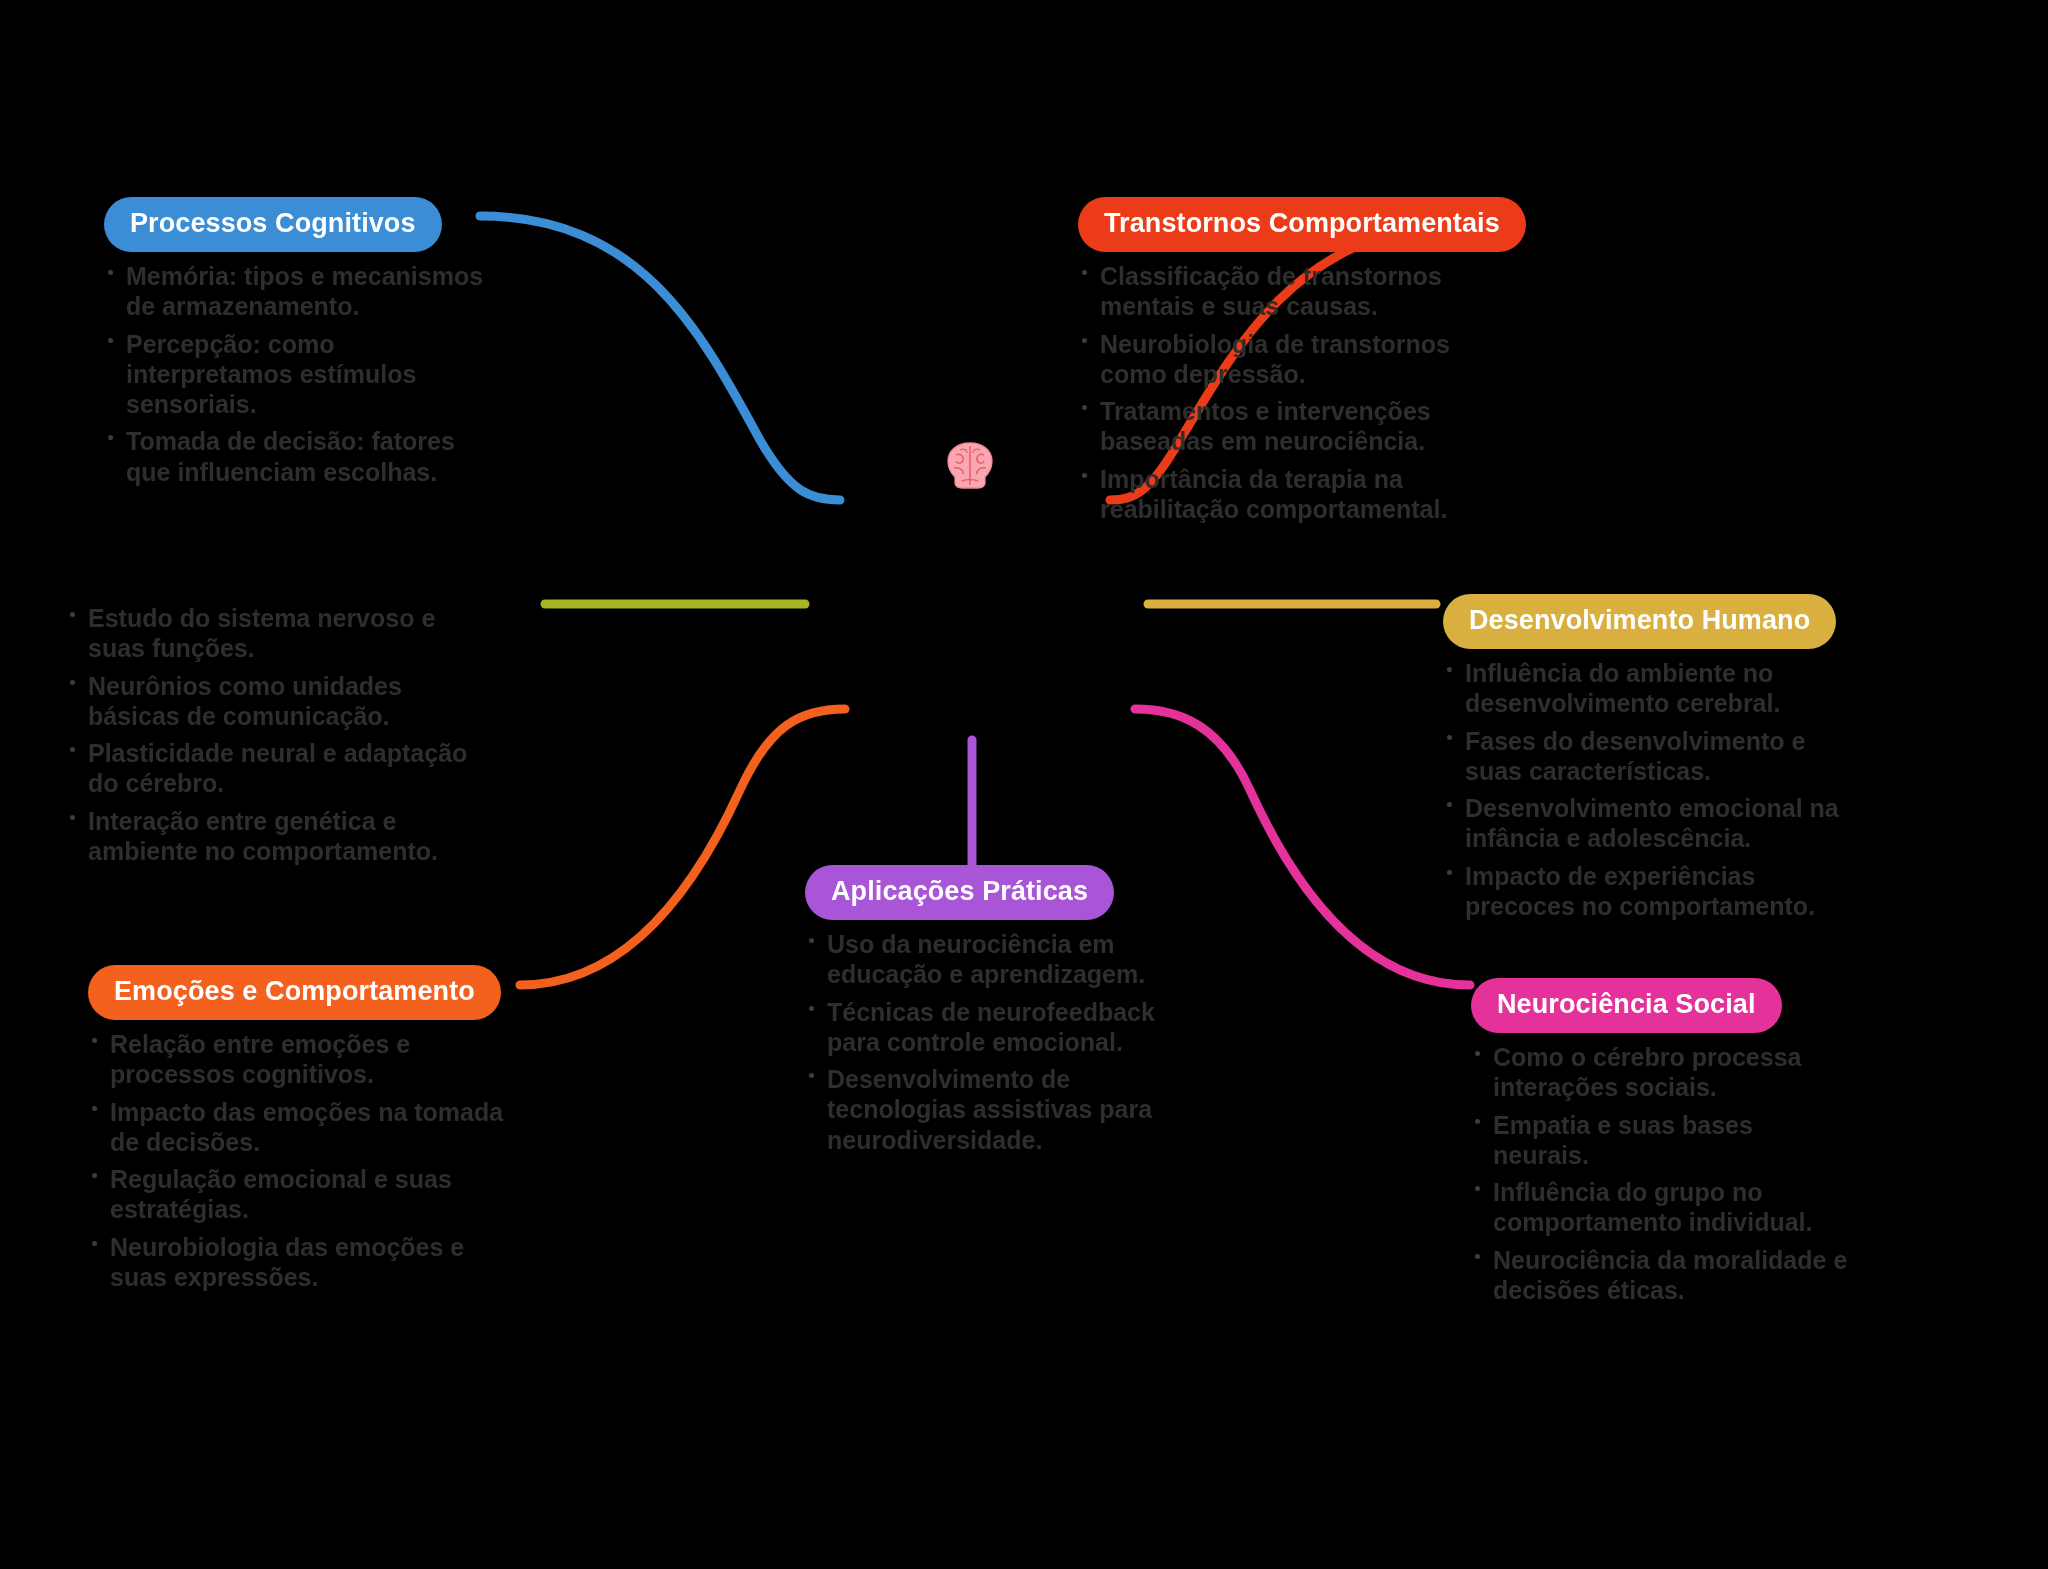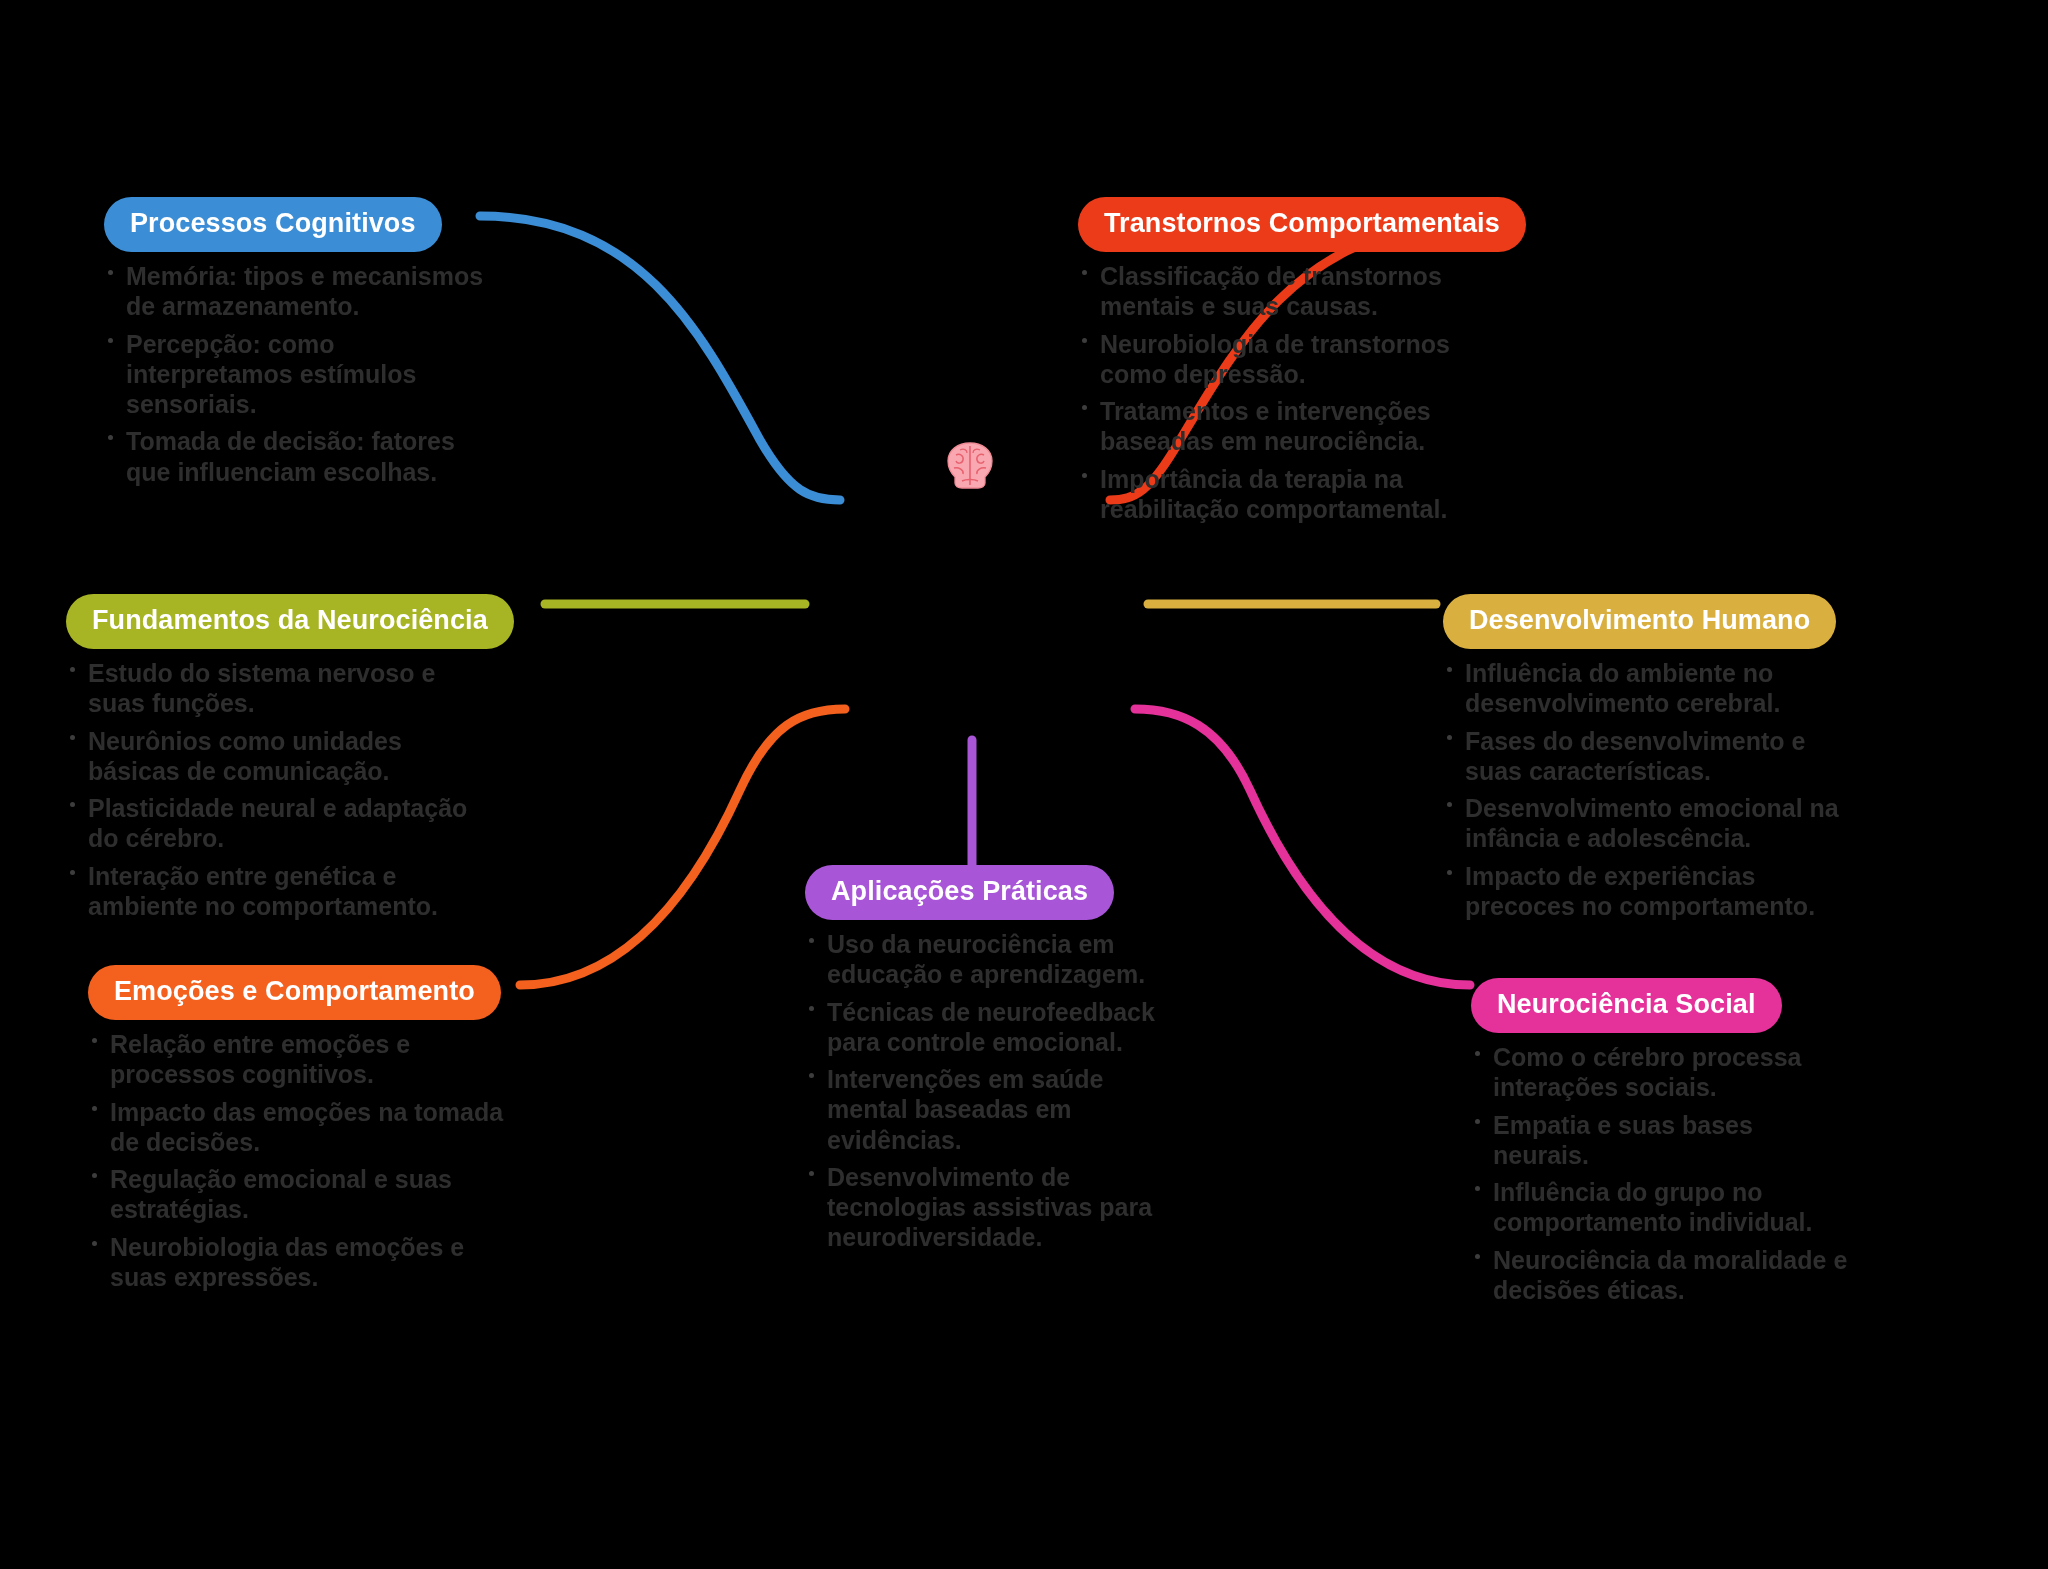--- a/index.html
+++ b/index.html
@@ -125,21 +125,20 @@
     <div class="pill" style="background: rgb(236, 59, 25);">Transtornos Comportamentais</div>
     <ul class="bullets">
       <li>Classificação de transtornos mentais e suas causas.</li>
       <li>Neurobiologia de transtornos como depressão.</li>
       <li>Tratamentos e intervenções baseadas em neurociência.</li>
       <li>Importância da terapia na reabilitação comportamental.</li>
     </ul>
   </div>
 
   <div class="node" id="node-fundamentos">
-    <div class="pill" style="background: rgb(167, 180, 36);">Fundamentos da Neurociência</div>
     <ul class="bullets">
       <li>Estudo do sistema nervoso e suas funções.</li>
       <li>Neurônios como unidades básicas de comunicação.</li>
       <li>Plasticidade neural e adaptação do cérebro.</li>
       <li>Interação entre genética e ambiente no comportamento.</li>
     </ul>
   </div>
 
   <div class="node" id="node-desenvolvimento">
     <div class="pill" style="background: rgb(217, 176, 64);">Desenvolvimento Humano</div>
@@ -169,18 +168,17 @@
       <li>Influência do grupo no comportamento individual.</li>
       <li>Neurociência da moralidade e decisões éticas.</li>
     </ul>
   </div>
 
   <div class="node" id="node-aplicacoes">
     <div class="pill" style="background: rgb(168, 85, 216);">Aplicações Práticas</div>
     <ul class="bullets">
       <li>Uso da neurociência em educação e aprendizagem.</li>
       <li>Técnicas de neurofeedback para controle emocional.</li>
-      <li>Intervenções em saúde mental baseadas em evidências.</li>
       <li>Desenvolvimento de tecnologias assistivas para neurodiversidade.</li>
     </ul>
   </div>
 
 </div>
 
 </body></html>

